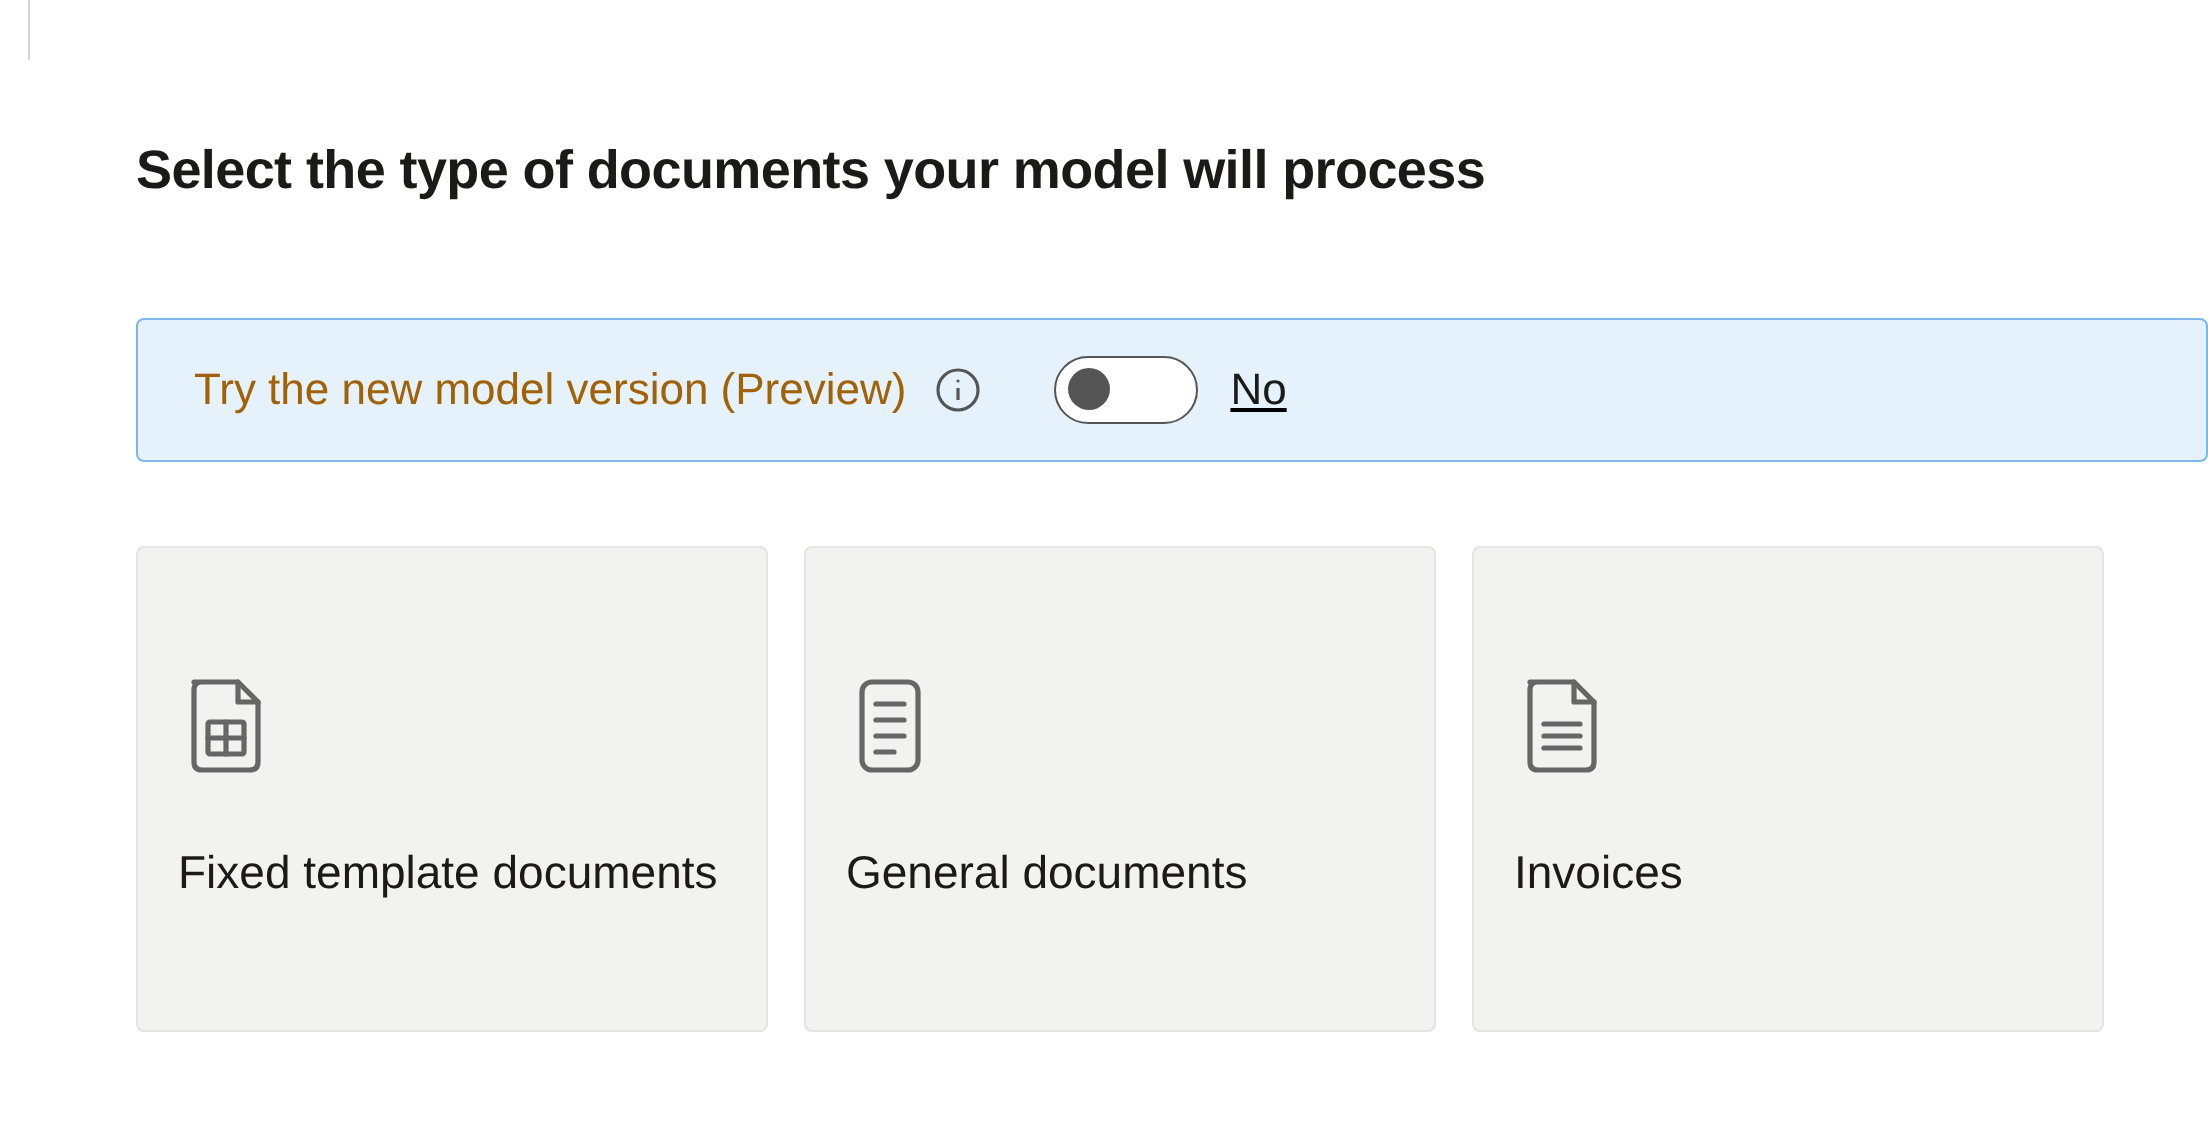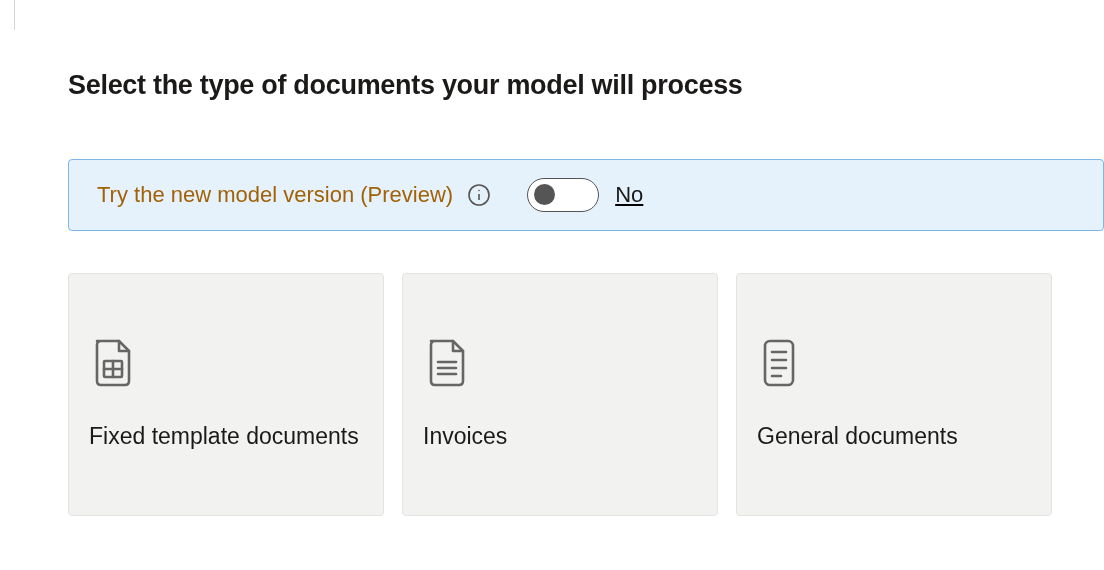--- a/index.html
+++ b/index.html
@@ -160,38 +160,38 @@
           <line x1="15" y1="32" x2="33" y2="32"></line>
           <line x1="24" y1="24" x2="24" y2="40"></line>
         </svg>
       </span>
       <div class="card-label">Fixed template documents</div>
     </div>
 
     <div class="card">
       <span class="card-icon">
         <svg viewBox="0 0 44 52" fill="none" stroke="#666" stroke-width="2.6" stroke-linejoin="round" stroke-linecap="round">
+          <rect x="8" y="4" width="28" height="44" rx="5"></rect>
+          <line x1="15" y1="15" x2="29" y2="15"></line>
+          <line x1="15" y1="23" x2="29" y2="23"></line>
+          <line x1="15" y1="31" x2="29" y2="31"></line>
+          <line x1="15" y1="39" x2="24" y2="39"></line>
+        </svg>
+      </span>
+      <div class="card-label">General documents</div>
+    </div>
+
+    <div class="card">
+      <span class="card-icon">
+        <svg viewBox="0 0 44 52" fill="none" stroke="#666" stroke-width="2.6" stroke-linejoin="round" stroke-linecap="round">
           <path d="M8 4 H30 L40 14 V44 Q40 48 36 48 H12 Q8 48 8 44 V8 Q8 4 12 4 Z"></path>
           <path d="M30 4 V14 H40"></path>
           <line x1="15" y1="25" x2="33" y2="25"></line>
           <line x1="15" y1="31" x2="33" y2="31"></line>
           <line x1="15" y1="37" x2="33" y2="37"></line>
         </svg>
       </span>
       <div class="card-label">Invoices</div>
     </div>
 
-    <div class="card">
-      <span class="card-icon">
-        <svg viewBox="0 0 44 52" fill="none" stroke="#666" stroke-width="2.6" stroke-linejoin="round" stroke-linecap="round">
-          <rect x="8" y="4" width="28" height="44" rx="5"></rect>
-          <line x1="15" y1="15" x2="29" y2="15"></line>
-          <line x1="15" y1="23" x2="29" y2="23"></line>
-          <line x1="15" y1="31" x2="29" y2="31"></line>
-          <line x1="15" y1="39" x2="24" y2="39"></line>
-        </svg>
-      </span>
-      <div class="card-label">General documents</div>
-    </div>
-
   </div>
 
 </div>
 
 </body></html>

